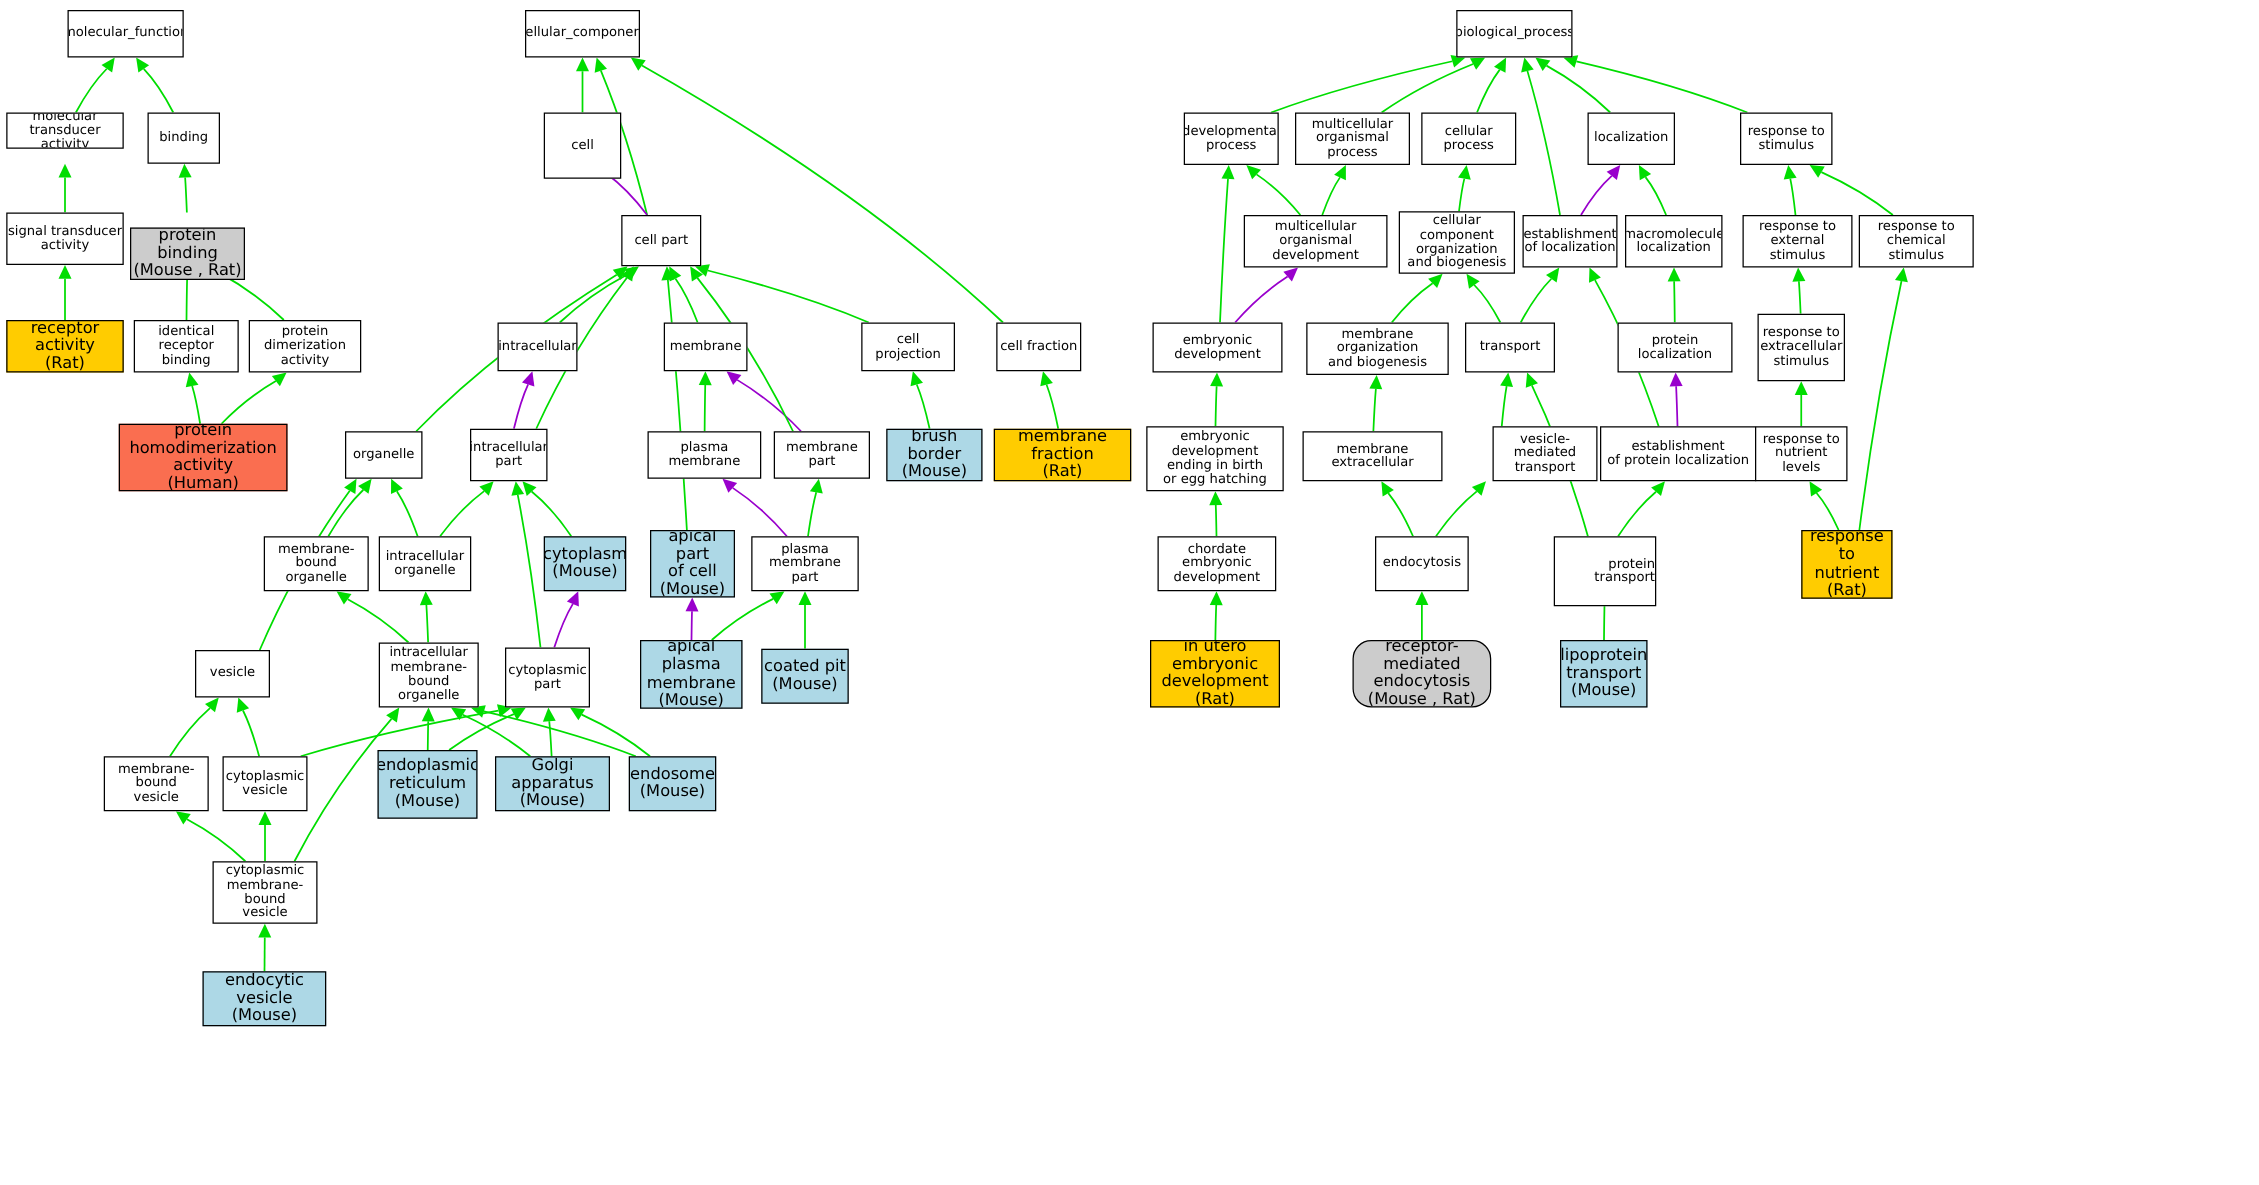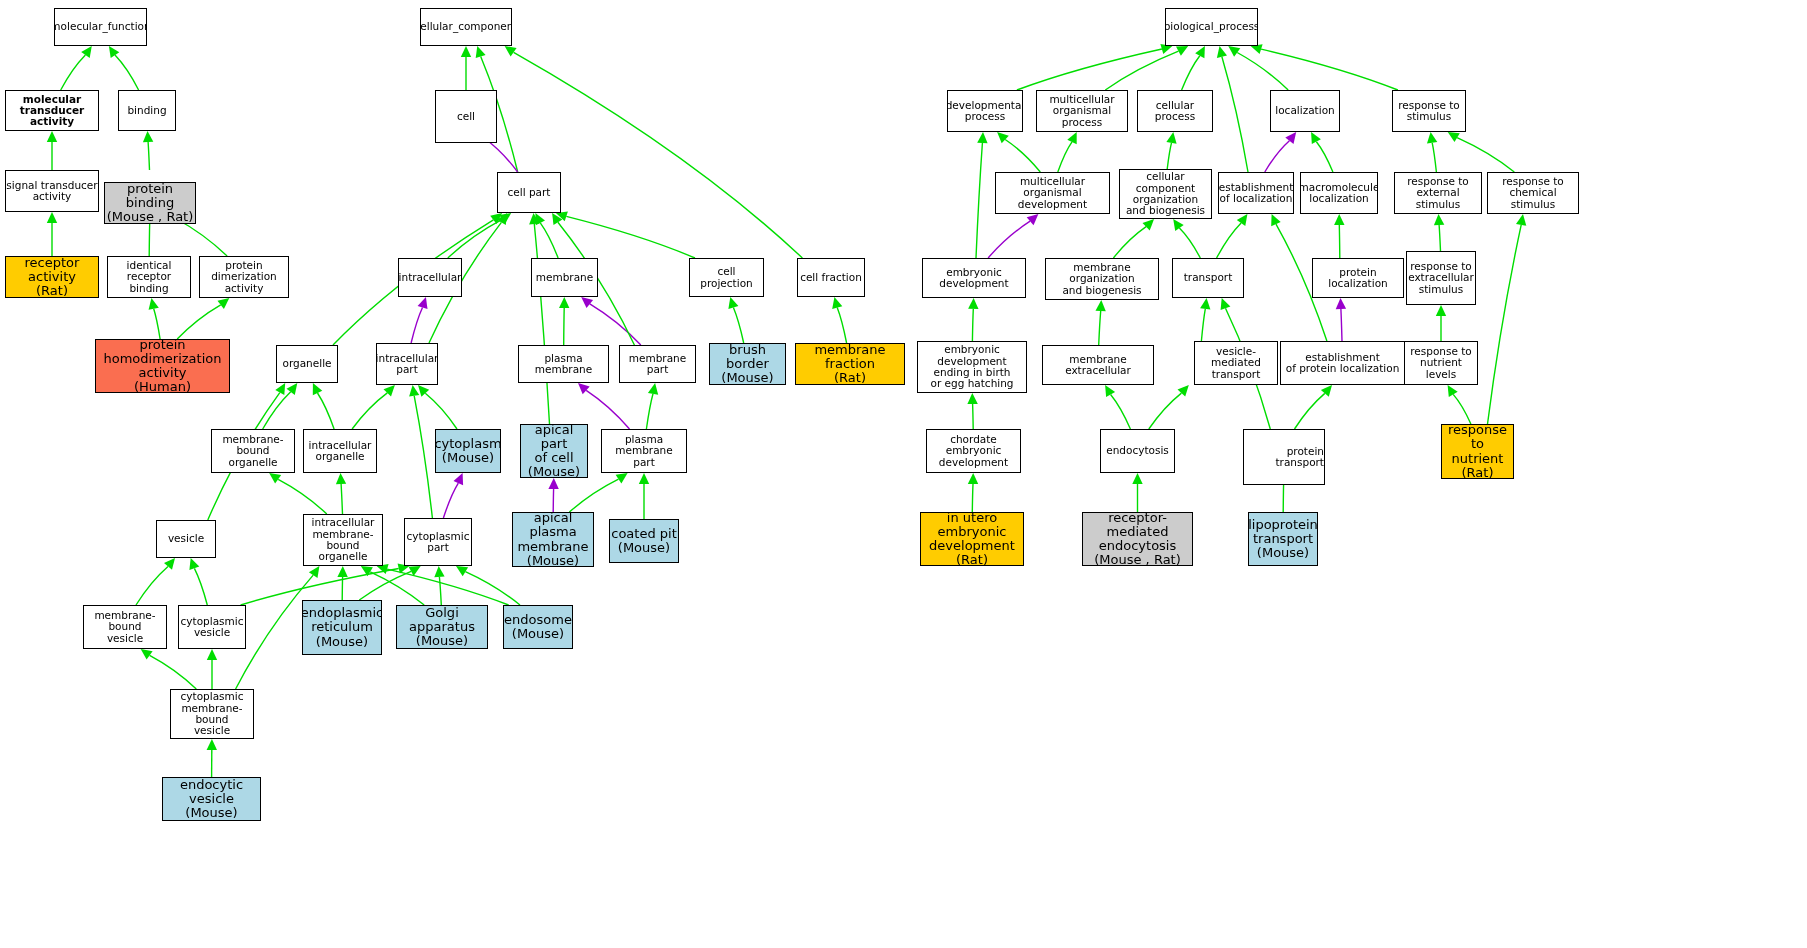--- a/index.html
+++ b/index.html
@@ -391,21 +391,21 @@
         <path d="M 1137.5 512.0 Q 1137.5 492.5 1137.5 484.0" fill="none" stroke="#00dd00" stroke-width="1.4"></path>
         <polygon points="1137.5,473.0 1142.7,484.0 1132.3,484.0" fill="#00dd00"></polygon>
       </g>
       <g>
         <path d="M 1283.2 512.0 Q 1283.4 492.5 1283.6 484.0" fill="none" stroke="#00dd00" stroke-width="1.4"></path>
         <polygon points="1283.8,473.0 1288.8,484.1 1278.4,483.9" fill="#00dd00"></polygon>
       </g>
     </svg>
   <div id="nodes">
       <div class="node small fill-white" style="left: 54px; top: 8px; width: 93px; height: 38px;">molecular_function</div>
-      <div class="node small fill-white" style="left: 5px; top: 90px; width: 94px; height: 41px; font-weight: bold;">molecular transducer
+      <div class="node small fill-white" style="left: 5px; top: 90px; width: 94px; height: 29px;">molecular transducer
 activity</div>
       <div class="node small fill-white" style="left: 118px; top: 90px; width: 58px; height: 41px;">binding</div>
       <div class="node small fill-white" style="left: 5px; top: 170px; width: 94px; height: 42px;">signal transducer
 activity</div>
       <div class="node big fill-grey" style="left: 104px; top: 182px; width: 92px; height: 42px;">protein binding
 (Mouse , Rat)</div>
       <div class="node big fill-gold" style="left: 5px; top: 256px; width: 94px; height: 42px;">receptor activity
 (Rat)</div>
       <div class="node small fill-white" style="left: 107px; top: 256px; width: 84px; height: 42px;">identical receptor
 binding</div>
@@ -487,21 +487,21 @@
       <div class="node small fill-white" style="left: 1300px; top: 172px; width: 78px; height: 42px;">macromolecule
 localization</div>
       <div class="node small fill-white" style="left: 1394px; top: 172px; width: 88px; height: 42px;">response to
 external stimulus</div>
       <div class="node small fill-white" style="left: 1487px; top: 172px; width: 92px; height: 42px;">response to
 chemical stimulus</div>
       <div class="node small fill-white" style="left: 922px; top: 258px; width: 104px; height: 40px;">embryonic development</div>
       <div class="node small fill-white" style="left: 1045px; top: 258px; width: 114px; height: 42px;">membrane organization
 and biogenesis</div>
       <div class="node small fill-white" style="left: 1172px; top: 258px; width: 72px; height: 40px;">transport</div>
-      <div class="node small fill-white" style="left: 1294px; top: 258px; width: 92px; height: 40px; margin-left: 18px;">protein localization</div>
+      <div class="node small fill-white" style="left: 1294px; top: 258px; width: 92px; height: 40px;">protein localization</div>
       <div class="node small fill-white" style="left: 1406px; top: 251px; width: 70px; height: 54px;">response to
 extracellular
 stimulus</div>
       <div class="node small fill-white" style="left: 917px; top: 341px; width: 110px; height: 52px;">embryonic development
 ending in birth
 or egg hatching</div>
       <div class="node small fill-white" style="left: 1042px; top: 345px; width: 112px; height: 40px;">membrane extracellular</div>
       <div class="node small fill-white" style="left: 1158px; top: 341px; width: 84px; height: 44px; margin-left: 36px;">vesicle-mediated
 transport</div>
       <div class="node small fill-white" style="left: 1280px; top: 341px; width: 125px; height: 44px;">establishment
@@ -511,20 +511,20 @@
       <div class="node small fill-white" style="left: 926px; top: 429px; width: 95px; height: 44px;">chordate embryonic
 development</div>
       <div class="node small fill-white" style="left: 1100px; top: 429px; width: 75px; height: 44px;">endocytosis</div>
       <div class="node small fill-white" style="left: 1243px; top: 429px; width: 82px; height: 56px; text-align: right;">protein transport</div>
       <div class="node big fill-gold" style="left: 1441px; top: 424px; width: 73px; height: 55px;">response to
 nutrient
 (Rat)</div>
       <div class="node big fill-gold" style="left: 920px; top: 512px; width: 104px; height: 54px;">in utero embryonic
 development
 (Rat)</div>
-      <div class="node big fill-grey" style="left: 1082px; top: 512px; width: 111px; height: 54px;">receptor-mediated
+      <div class="node big fill-grey" style="left: 1082px; top: 512px; width: 111px; height: 54px; border-radius: 15px;">receptor-mediated
 endocytosis
 (Mouse , Rat)</div>
       <div class="node big fill-blue" style="left: 1248px; top: 512px; width: 70px; height: 54px;">lipoprotein
 transport
 (Mouse)</div>
     </div>
 </div>
 
 </body></html>

